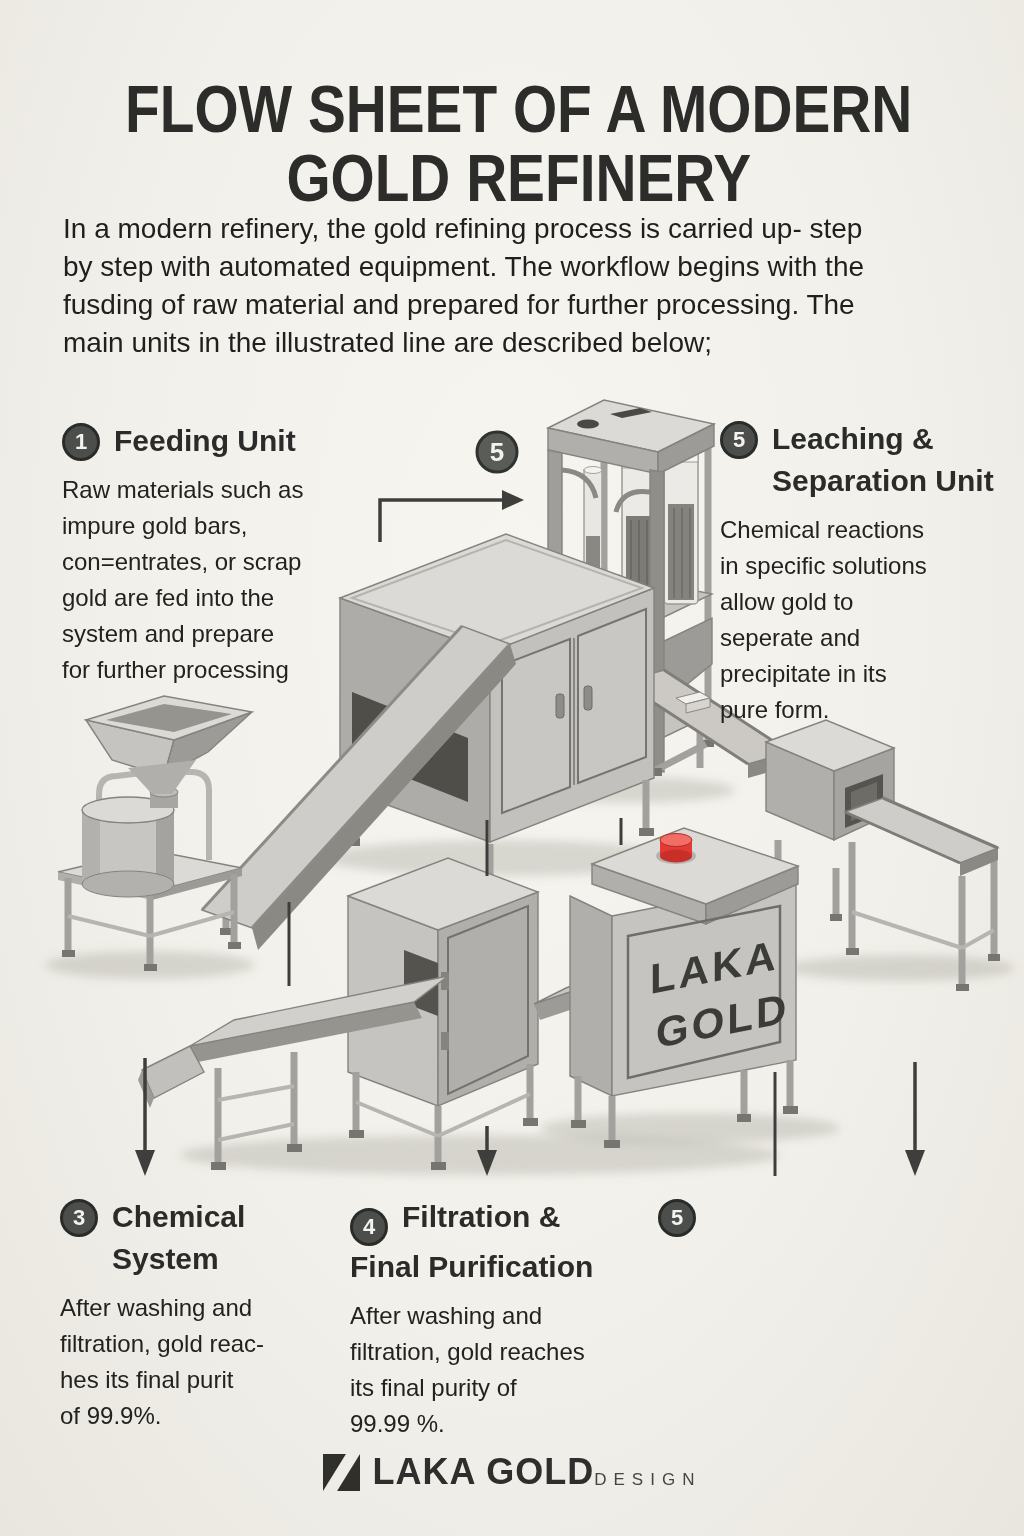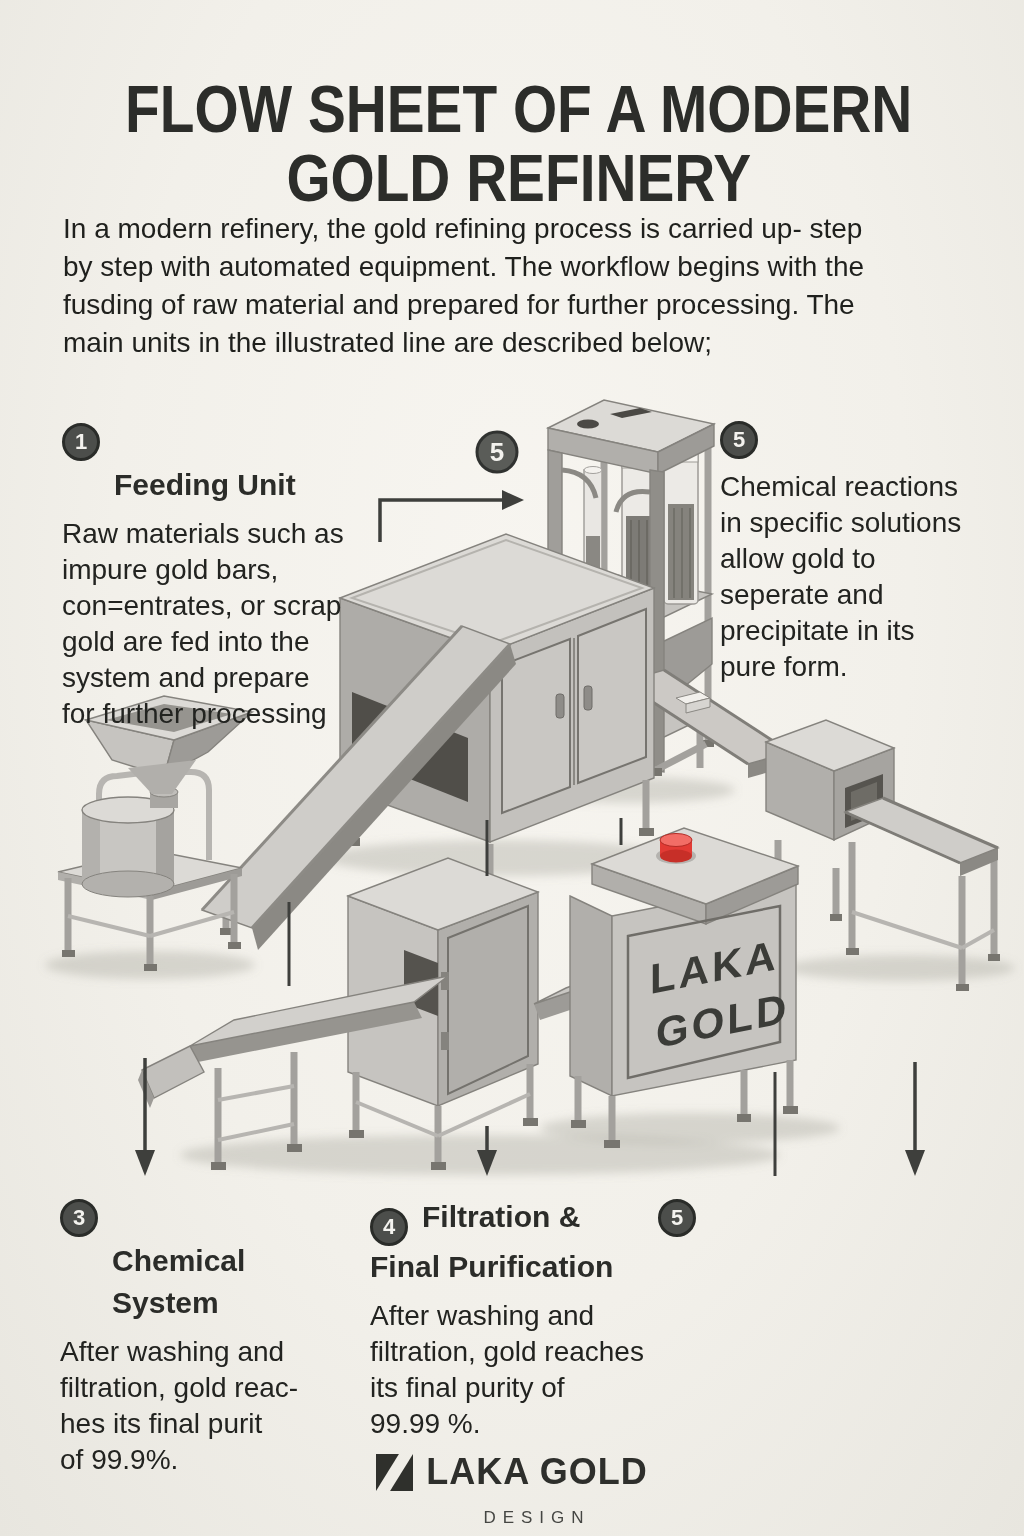--- a/index.html
+++ b/index.html
@@ -19,33 +19,33 @@
   }
   .illus{position:absolute;left:0;top:370px;}
   .sec{position:absolute;}
   .h-grid{display:grid;grid-template-columns:38px 1fr;column-gap:14px;align-items:start;}
   .badge{
     width:38px;height:38px;border-radius:50%;box-sizing:border-box;
     background:#4c4e4b;border:3px solid #2a2c29;color:#f4f3ef;
     display:inline-flex;align-items:center;justify-content:center;
     font-weight:700;font-size:22px;margin-top:3px;
   }
-  .h-text{font-size:30px;font-weight:700;line-height:42px;color:#2b2c29;white-space:pre-line;margin-top:44px;}
+  .h-text{font-size:30px;font-weight:700;line-height:42px;color:#2b2c29;white-space:pre-line;}
   .h-flush{font-size:30px;font-weight:700;line-height:42px;color:#2b2c29;white-space:pre-line;}
   .h-flush .badge{vertical-align:-7px;margin-right:14px;}
-  .body{margin:10px 0 0;font-size:28px;line-height:36px;color:#222320;white-space:pre-line;}
+  .body{margin:10px 0 0;font-size:24px;line-height:36px;color:#222320;white-space:pre-line;}
   .sec-feeding{left:62px;top:420px;width:300px;}
   .sec-leaching{left:720px;top:418px;width:300px;}
   .sec-conveyor{left:60px;top:1196px;width:290px;}
-  .sec-filtration{left:350px;top:1196px;width:310px;margin-left:20px;}
+  .sec-filtration{left:350px;top:1196px;width:310px;}
   .sec-casting{left:658px;top:1196px;width:340px;}
   .footer{position:absolute;left:0;top:1452px;width:100%;display:flex;justify-content:center;}
   .footer-inner{display:flex;align-items:flex-start;gap:13px;}
   .logo-mark{width:37px;height:37px;margin-top:2px;}
-  .brand-col{display:flex;flex-direction:column;align-items:center;}
+  .brand-col{display:flex;align-items:center;}
   .brand{font-size:36px;font-weight:700;letter-spacing:1px;color:#2e2f2c;line-height:40px;}
   .brand-sub{font-size:17px;letter-spacing:7px;color:#454643;margin-top:16px;}
 </style>
 </head>
 <body>
 
 <div class="page">
 
   <h1 class="title"><span>FLOW SHEET OF A MODERN
 GOLD REFINERY</span></h1>
@@ -316,20 +316,22 @@
 impure gold bars,
 con=entrates, or scrap
 gold are fed into the
 system and prepare
 for further processing</p>
   </section>
 
   <section class="sec sec-leaching">
     <div class="h-grid">
       <span class="badge">5</span>
+      <div class="h-text">Leaching &amp;
+Separation Unit</div>
     </div>
     <p class="body">Chemical reactions
 in specific solutions
 allow gold to
 seperate and
 precipitate in its
 pure form.</p>
   </section>
 
   <section class="sec sec-conveyor">

